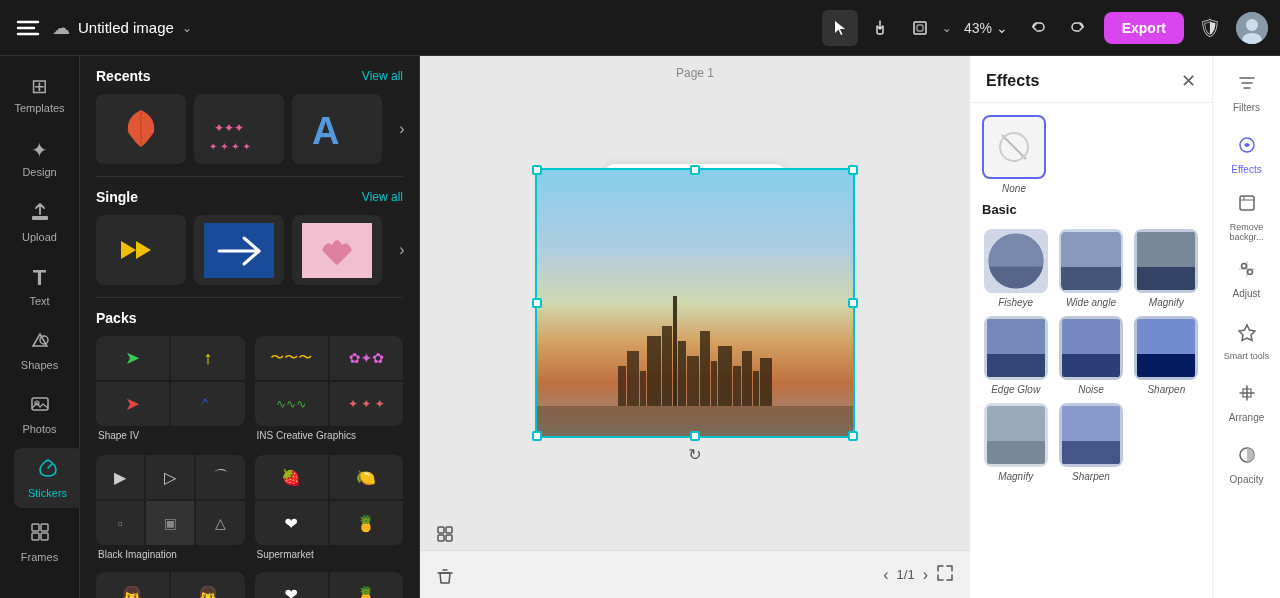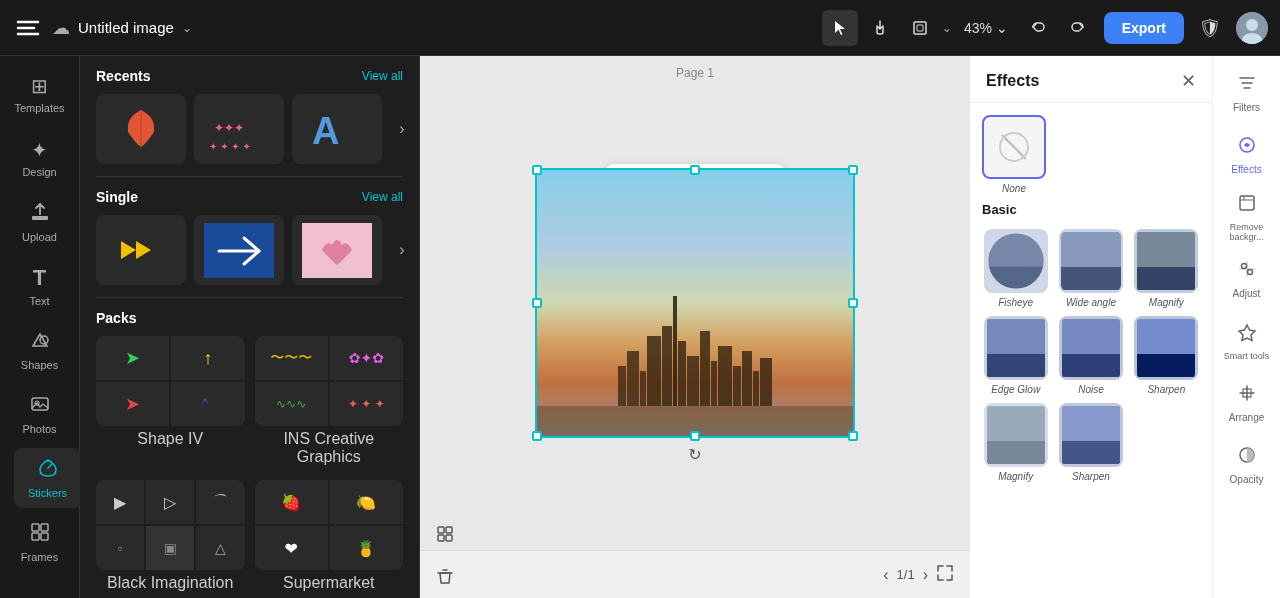--- a/index.html
+++ b/index.html
@@ -11,21 +11,21 @@
     .topbar-logo svg { width: 28px; height: 28px; }
     .topbar-cloud { color: #aaa; font-size: 18px; }
     .topbar-title { color: #fff; font-size: 15px; font-weight: 500; }
     .topbar-chevron { color: #aaa; font-size: 12px; cursor: pointer; }
     .topbar-spacer { flex: 1; }
     .topbar-tools { display: flex; align-items: center; gap: 4px; }
     .tool-btn { width: 36px; height: 36px; border-radius: 6px; border: none; background: transparent; color: #ddd; cursor: pointer; display: flex; align-items: center; justify-content: center; font-size: 16px; }
     .tool-btn.active { background: #333; }
     .zoom-control { display: flex; align-items: center; gap: 4px; background: transparent; border: none; color: #ddd; cursor: pointer; font-size: 14px; padding: 4px 8px; border-radius: 6px; }
     .topbar-right { display: flex; align-items: center; gap: 8px; }
-    .export-btn { background: #3b82f6; color: #fff; border: none; border-radius: 8px; padding: 8px 18px; font-size: 14px; font-weight: 600; cursor: pointer; }
+    .export-btn { background: #d946ef; color: #fff; border: none; border-radius: 8px; padding: 8px 18px; font-size: 14px; font-weight: 600; cursor: pointer; }
     .shield-btn { width: 36px; height: 36px; border-radius: 50%; border: none; background: transparent; color: #ddd; cursor: pointer; display: flex; align-items: center; justify-content: center; font-size: 18px; }
     .avatar { width: 32px; height: 32px; border-radius: 50%; background: #888; overflow: hidden; display: flex; align-items: center; justify-content: center; font-size: 14px; }
 
     
     .main { display: flex; flex: 1; overflow: hidden; }
 
     
     .left-sidebar { width: 80px; background: #1a1a1a; display: flex; flex-direction: column; align-items: center; padding: 8px 0; gap: 4px; border-right: 1px solid #333; flex-shrink: 0; }
     .sidebar-item { width: 68px; height: 60px; display: flex; flex-direction: column; align-items: center; justify-content: center; gap: 4px; border-radius: 8px; cursor: pointer; color: #aaa; font-size: 11px; }
     .sidebar-item.active { background: #2a2a2a; color: #00c4cc; margin-left: 16px; }
@@ -38,21 +38,21 @@
     .panel-header-title { font-size: 14px; font-weight: 600; color: #fff; }
     .view-all-btn { color: #00c4cc; font-size: 12px; cursor: pointer; background: none; border: none; }
     .recent-item { width: 90px; height: 70px; border-radius: 8px; overflow: hidden; background: #2a2a2a; flex-shrink: 0; display: flex; align-items: center; justify-content: center; cursor: pointer; }
     .recent-chevron { width: 24px; height: 70px; display: flex; align-items: center; justify-content: center; color: #aaa; cursor: pointer; flex-shrink: 0; }
 
     .section-divider { height: 1px; background: #333; margin: 0 16px; }
     .single-item { width: 90px; height: 70px; border-radius: 8px; background: #2a2a2a; flex-shrink: 0; display: flex; align-items: center; justify-content: center; cursor: pointer; overflow: hidden; }
 
     .packs-grid { display: grid; grid-template-columns: 1fr 1fr; gap: 10px; }
     .pack-item { border-radius: 8px; overflow: hidden; cursor: pointer; }
-    .pack-label { font-size: 16px; color: #ccc; padding: 4px 2px; text-align: center; }
+    .pack-label { font-size: 10px; color: #ccc; padding: 4px 2px; }
 
     
     .canvas-area { flex: 1; background: #e8e8e8; position: relative; display: flex; flex-direction: column; }
     .page-label { position: absolute; top: 10px; left: 50%; transform: translateX(-50%); color: #888; font-size: 12px; }
     .canvas-content { flex: 1; display: flex; align-items: center; justify-content: center; position: relative; }
     .canvas-handle { width: 10px; height: 10px; background: #fff; border: 2px solid #00c4cc; border-radius: 2px; position: absolute; }
     .handle-tl { top: -5px; left: -5px; }
     .handle-tr { top: -5px; right: -5px; }
     .handle-bl { bottom: -5px; left: -5px; }
     .handle-br { bottom: -5px; right: -5px; }

